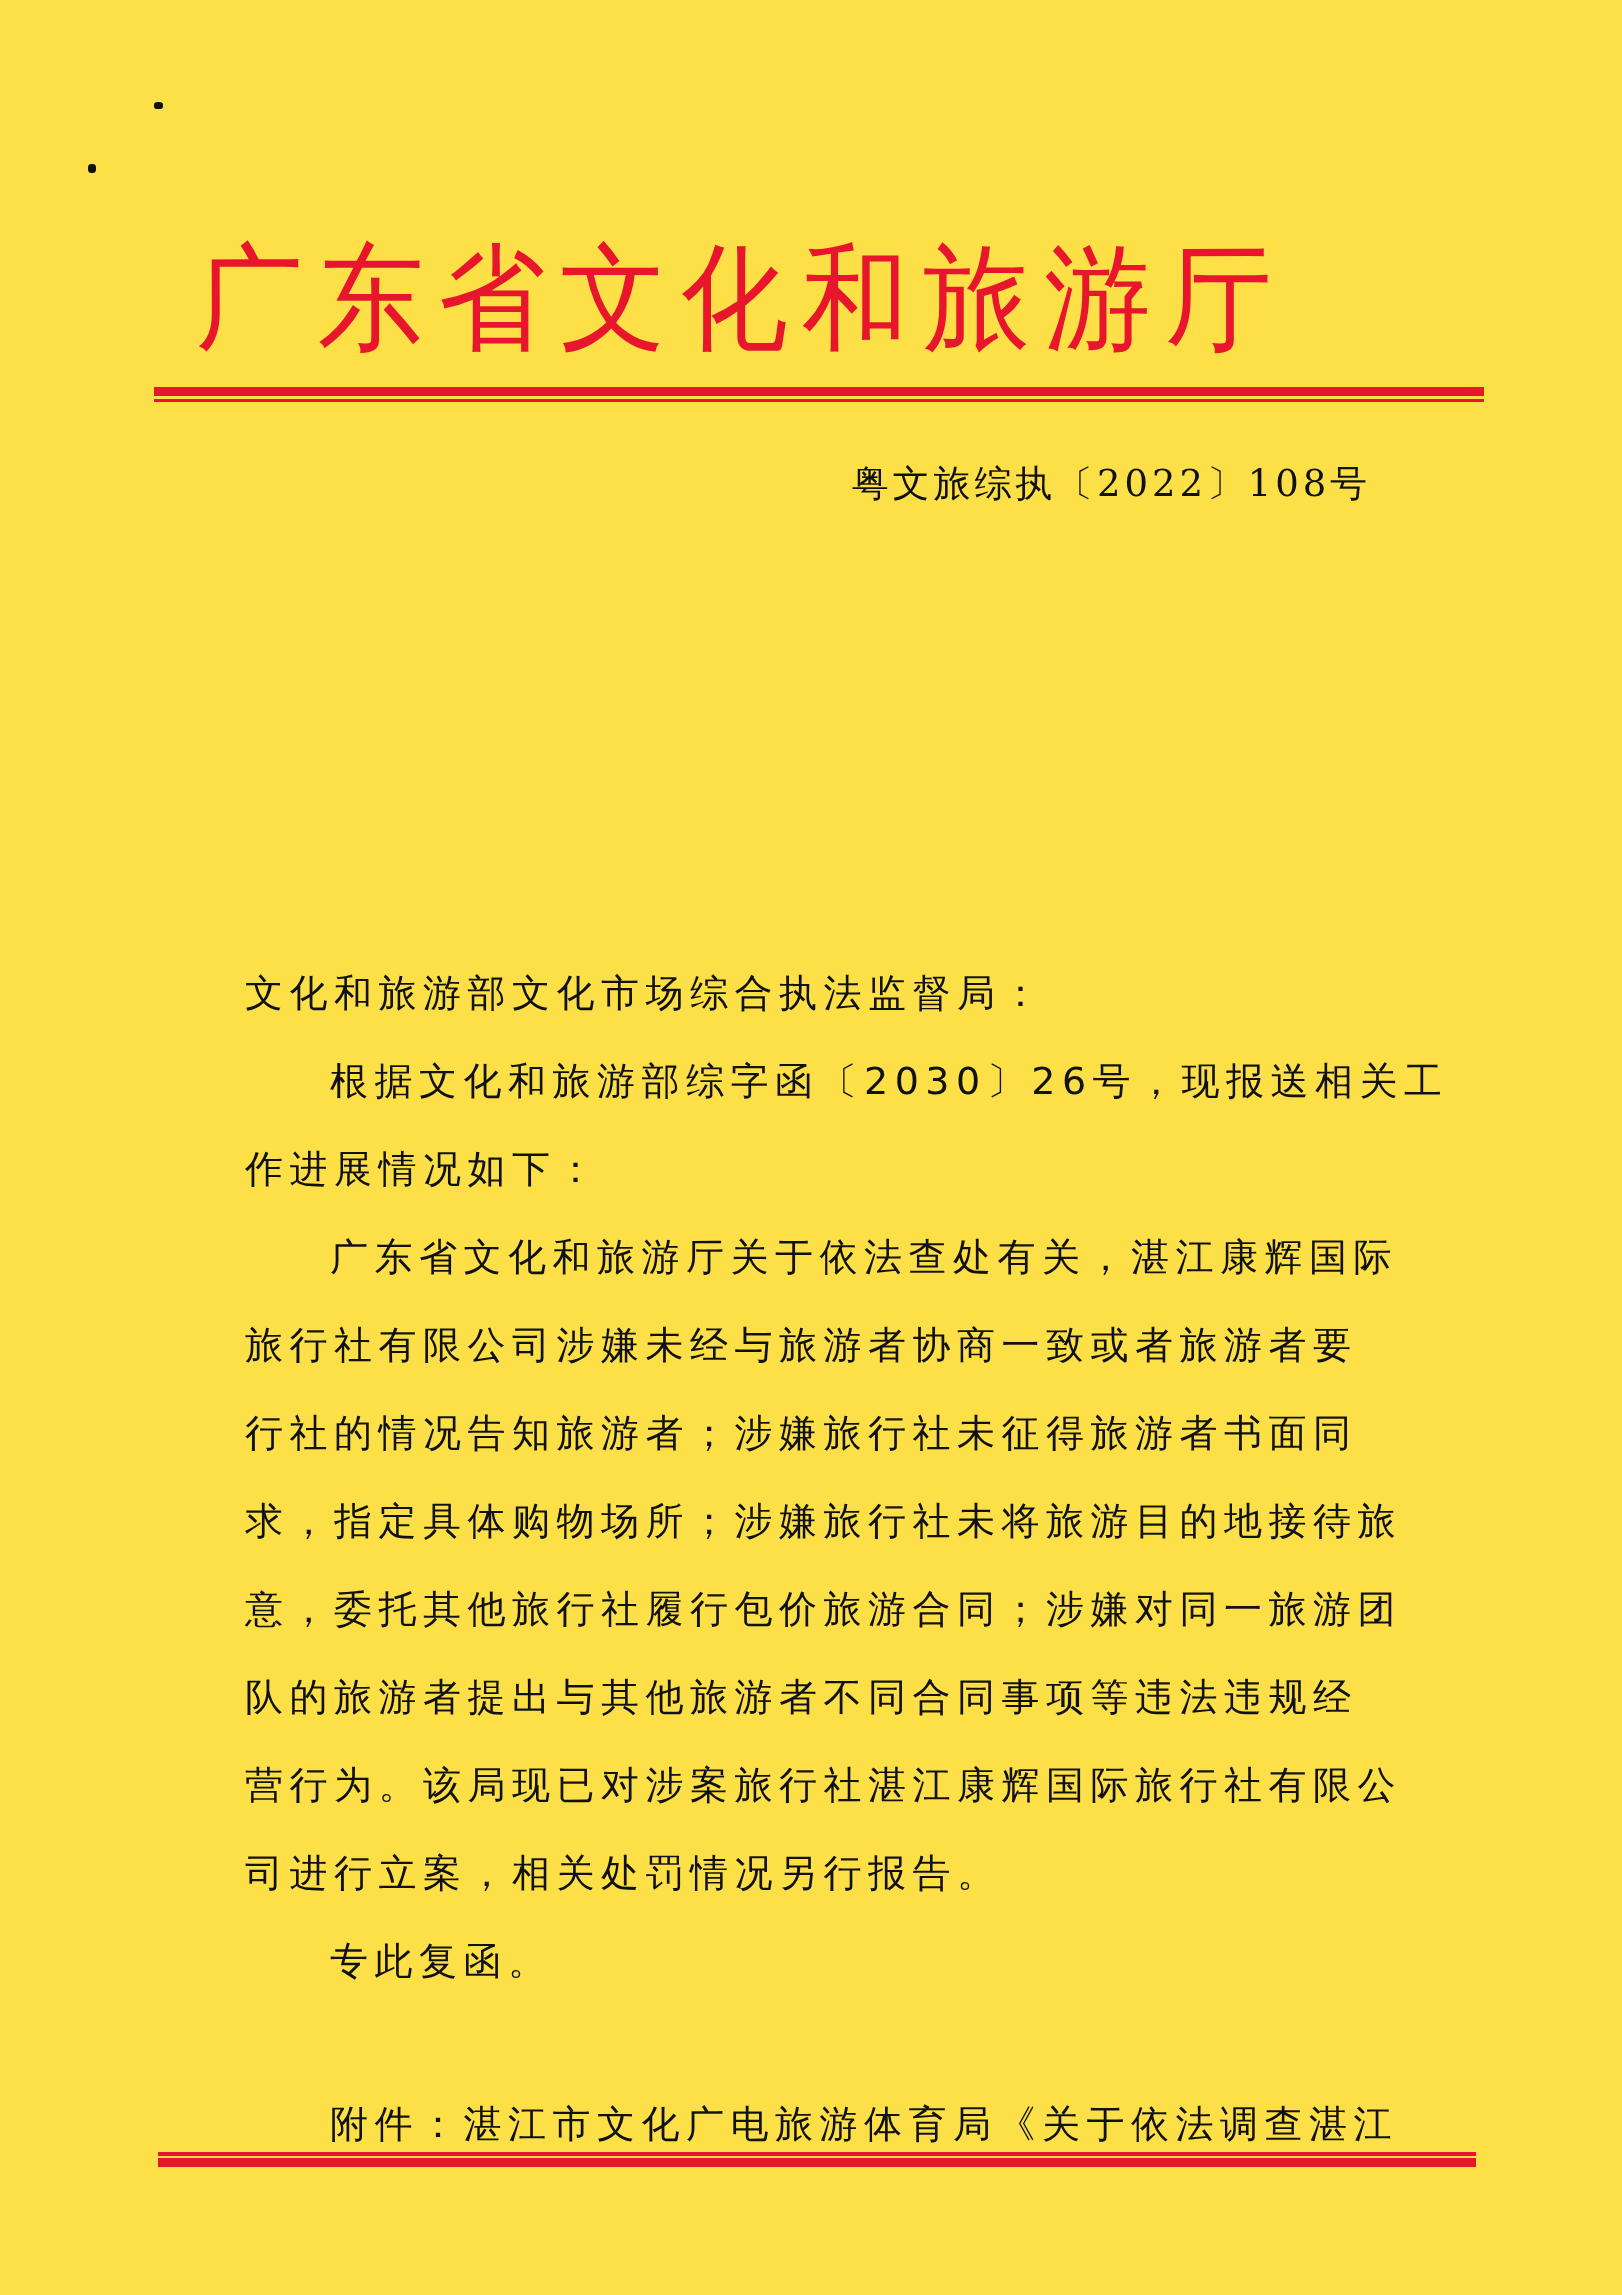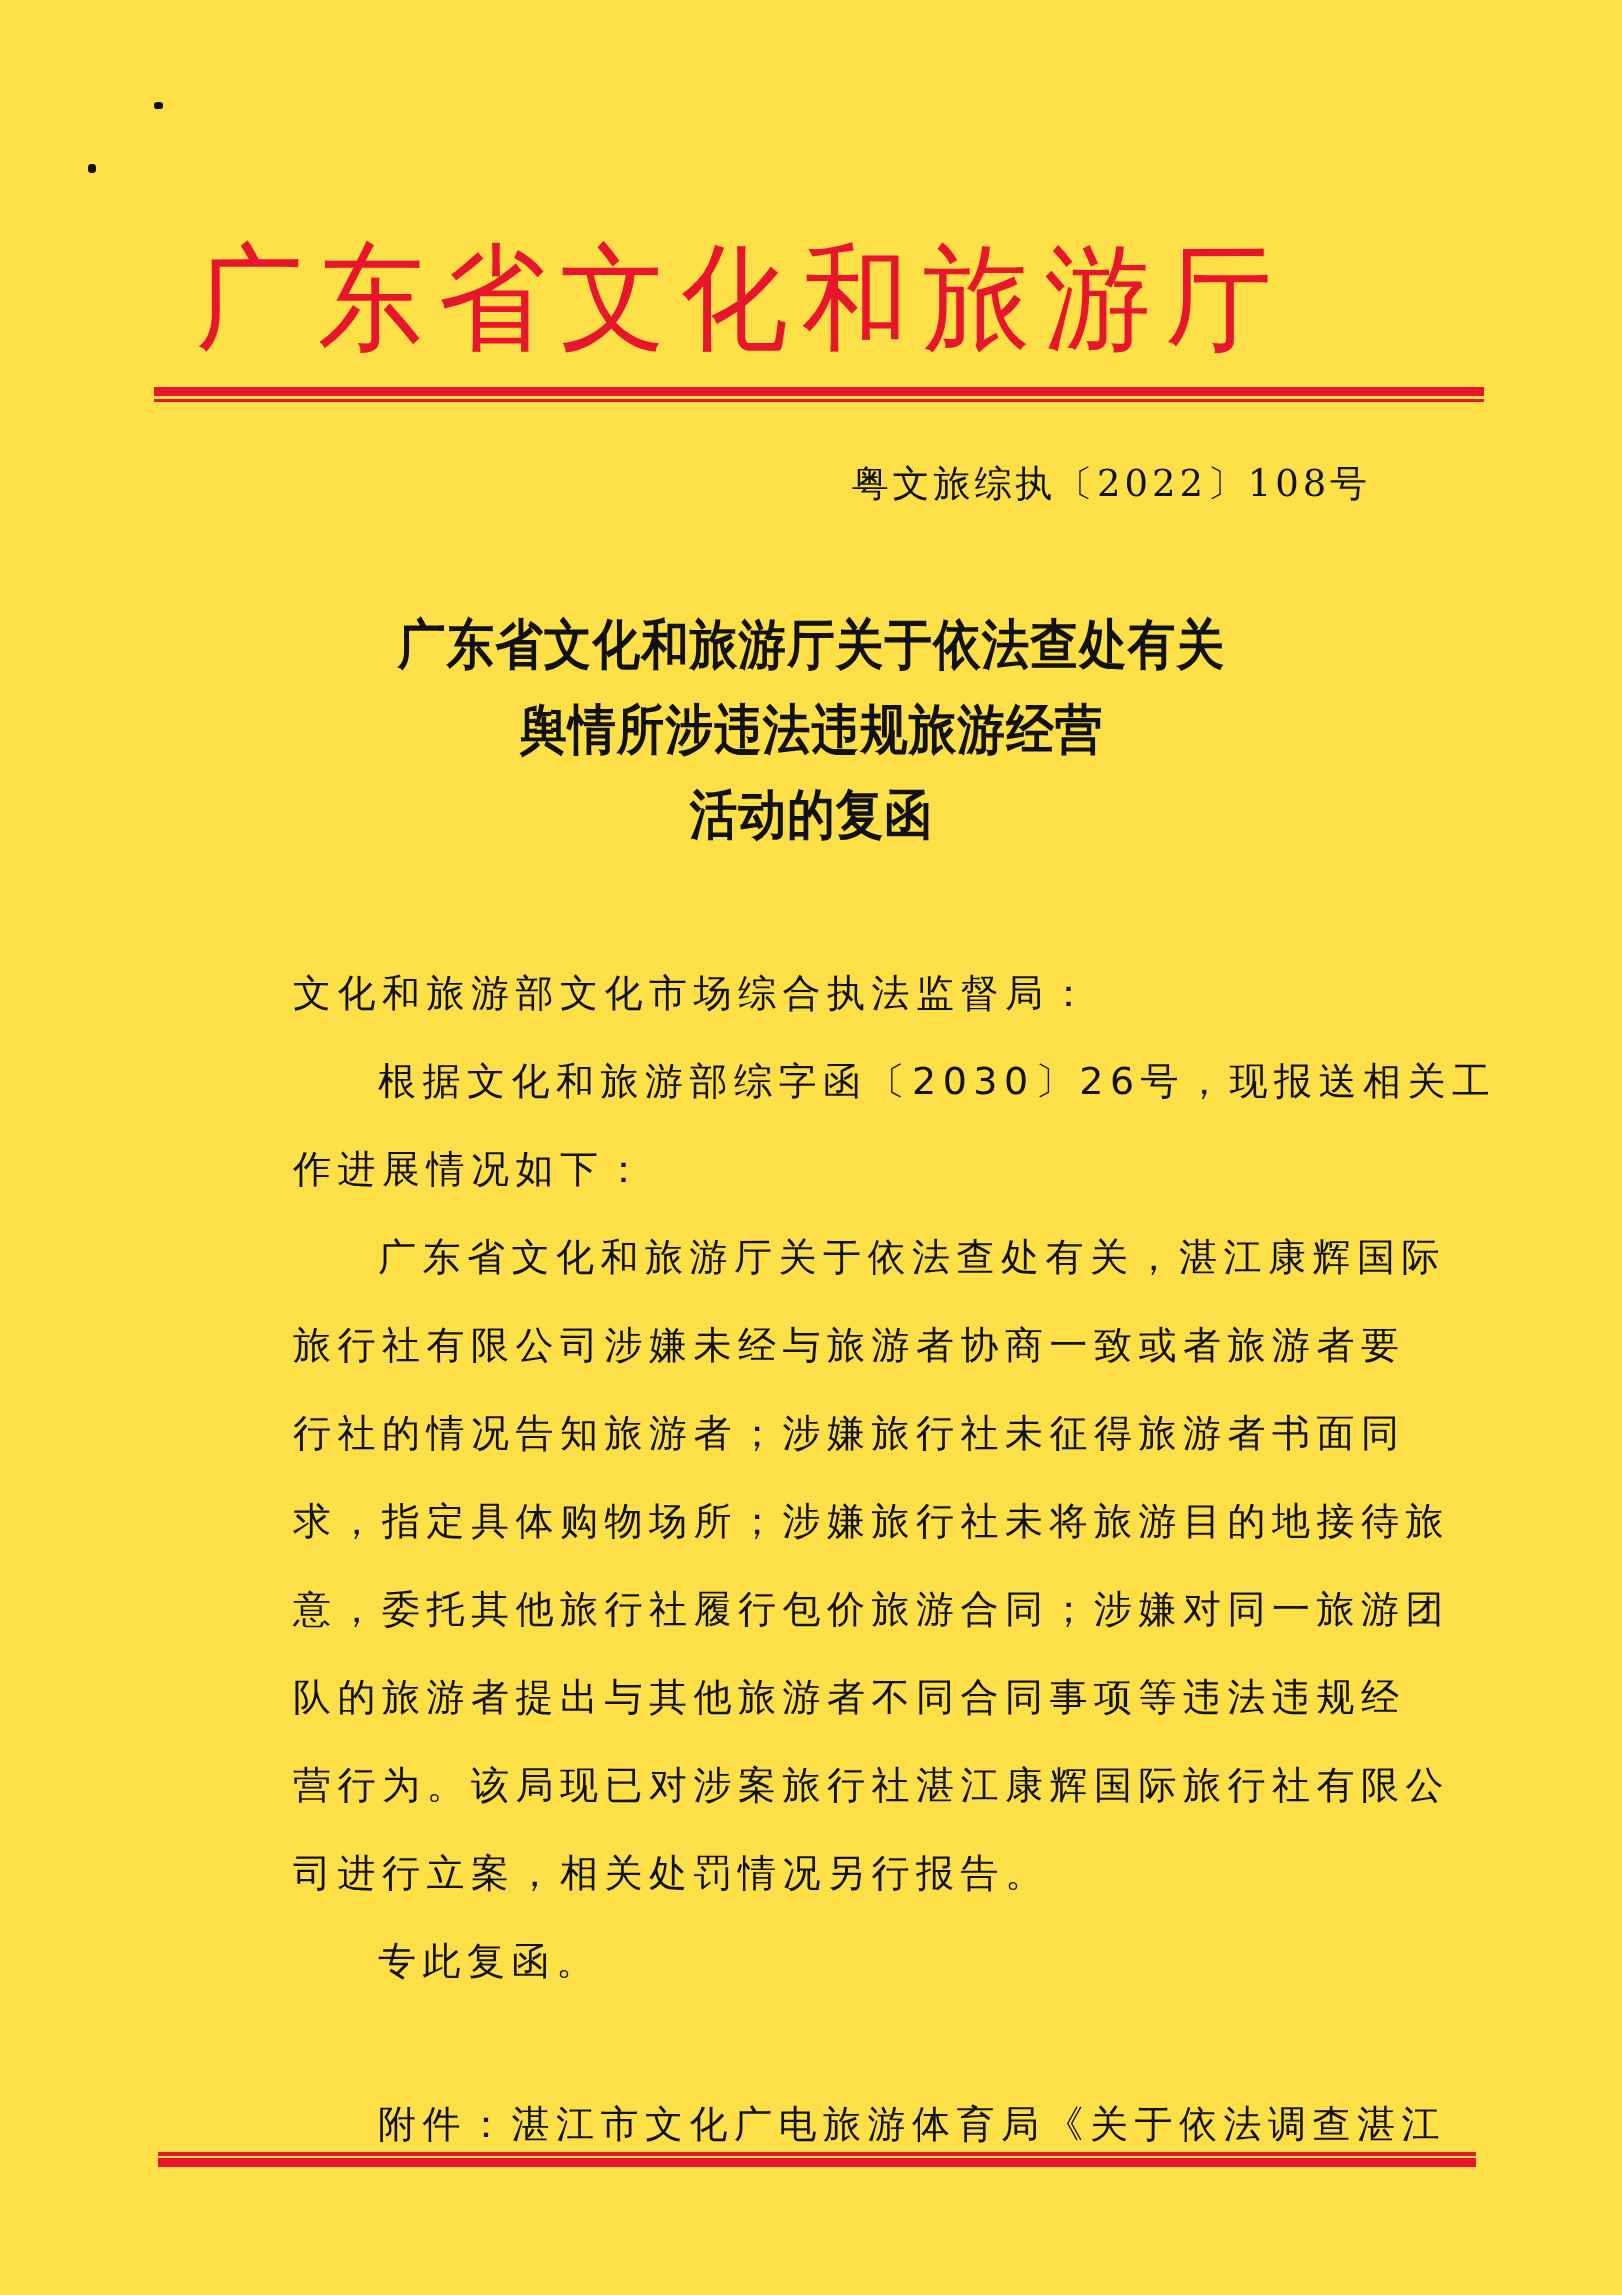--- a/index.html
+++ b/index.html
@@ -14,44 +14,39 @@
   .rule { position: absolute; background: #e8162c; }
   .docno { position: absolute; right: 252px; top: 458px; font-size: 37px; line-height: 52px;
            letter-spacing: 3.9px; white-space: nowrap; font-family: "DejaVu Serif", serif; }
   .title { position: absolute; left: 0; width: 1623px; text-align: center; top: 602px;
            font-family: "DejaVu Sans", "Liberation Sans", sans-serif; font-weight: bold;
            font-size: 54px; line-height: 85px; letter-spacing: 1.3px; }
   .title div { transform: scaleX(0.88); }
   .body { position: absolute; left: 245px; top: 949px; width: 1139px;
           font-family: "DejaVu Sans", "Liberation Sans", sans-serif;
           font-size: 38px; line-height: 88px; letter-spacing: 6.5px; }
-  .line { white-space: nowrap; height: 88px; margin-left: 48px; }
+  .line { white-space: nowrap; height: 88px; }
   .indent { padding-left: 85px; }
   .gap { height: 75px; }
 </style>
 </head>
 <body>
 
 <div class="page">
 
   <div class="speck" style="left:154px;top:102px;width:9.2px;height:7.2px;"></div>
   <div class="speck" style="left:88px;top:164px;width:7.9px;height:9.2px;"></div>
 
   <div class="masthead">广东省文化和旅游厅</div>
 
   <div class="rule" style="left:154px;top:387px;width:1330px;height:8.5px;"></div>
   <div class="rule" style="left:154px;top:399px;width:1330px;height:3.3px;"></div>
 
   <div class="docno">粤文旅综执〔2022〕108号</div>
 
-  <div class="title">
-    <div>广东省文化和旅游厅关于依法查处有关</div>
-    <div>舆情所涉违法违规旅游经营</div>
-    <div>活动的复函</div>
-  </div>
 
   <div class="body">
     <div class="line">文化和旅游部文化市场综合执法监督局：</div>
     <div class="line indent">根据文化和旅游部综字函〔2030〕26号，现报送相关工</div>
     <div class="line">作进展情况如下：</div>
     <div class="line indent">广东省文化和旅游厅关于依法查处有关，湛江康辉国际</div>
     <div class="line">旅行社有限公司涉嫌未经与旅游者协商一致或者旅游者要</div>
     <div class="line">行社的情况告知旅游者；涉嫌旅行社未征得旅游者书面同</div>
     <div class="line">求，指定具体购物场所；涉嫌旅行社未将旅游目的地接待旅</div>
     <div class="line">意，委托其他旅行社履行包价旅游合同；涉嫌对同一旅游团</div>

